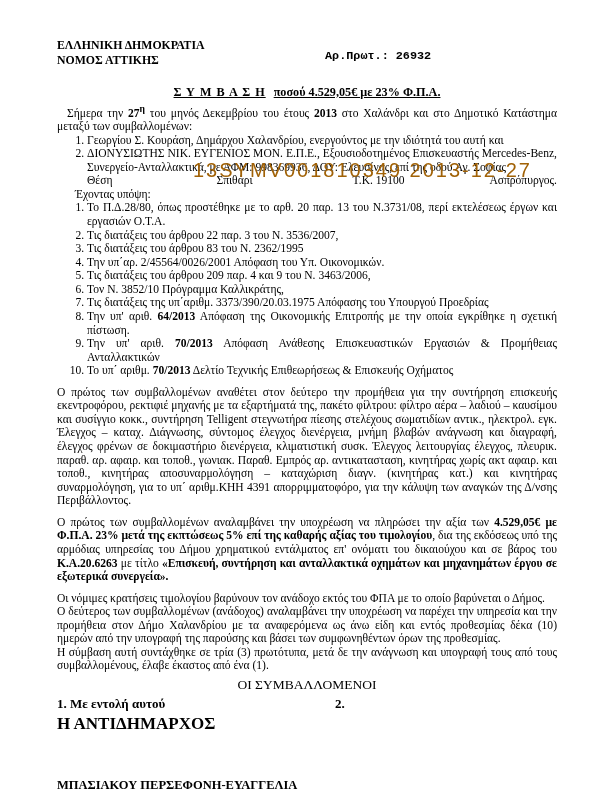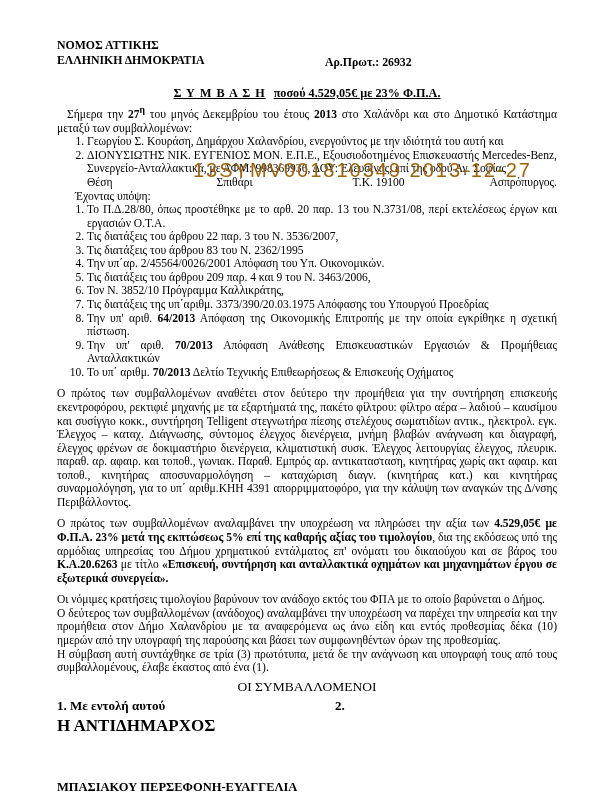--- a/index.html
+++ b/index.html
@@ -9,21 +9,21 @@
     background:#ffffff;
     box-sizing:border-box;
     padding:38px 55px 0 57px;
     font-family:"Liberation Serif", serif;
     color:#000;
     overflow:hidden;
   }
   .hdr { display:flex; font-weight:bold; font-size:11.8px; line-height:1.3; }
   .hdr-left div { white-space:nowrap; }
   .hdr-right { margin-left:auto; width:232px; }
-  .hdr-right .proto { margin-top:17px; }
+  .hdr-right .proto { margin-top:11px;font-family:Liberation Mono, monospace; }
   .title-wrap { text-align:center; margin-top:16px; font-size:12.2px; }
   .title-inner { font-weight:bold; text-decoration:underline; }
   .title-inner .tword { letter-spacing:1px; }
   .title-inner .trest { margin-left:8px; }
   .body-txt { font-size:11.55px; line-height:1.175; text-align:justify; }
   .intro { margin-top:3px; text-indent:10px; }
   ol.doc-list { margin:0; padding:0 0 0 30px; }
   ol.doc-list li { text-align:justify; }
   .addr-line { display:flex; }
   .addr-line span:nth-child(2) { margin-left:104px; }
@@ -51,22 +51,22 @@
 </style>
 </head>
 <body>
 
 <div class="page">
 
   <div class="watermark">13SYMV001810349 2013-12-27</div>
 
   <div class="hdr">
     <div class="hdr-left">
+      <div>ΕΛΛΗΝΙΚΗ ΔΗΜΟΚΡΑΤΙΑ</div>
       <div>ΝΟΜΟΣ ΑΤΤΙΚΗΣ</div>
-      <div>ΕΛΛΗΝΙΚΗ ΔΗΜΟΚΡΑΤΙΑ</div>
     </div>
     <div class="hdr-right">
       <div class="proto">Αρ.Πρωτ.: 26932</div>
     </div>
   </div>
 
   <div class="title-wrap">
     <span class="title-inner"><span class="tword">Σ Υ Μ Β Α Σ Η</span><span class="trest">ποσού 4.529,05€ με 23% Φ.Π.Α.</span></span>
   </div>
 

